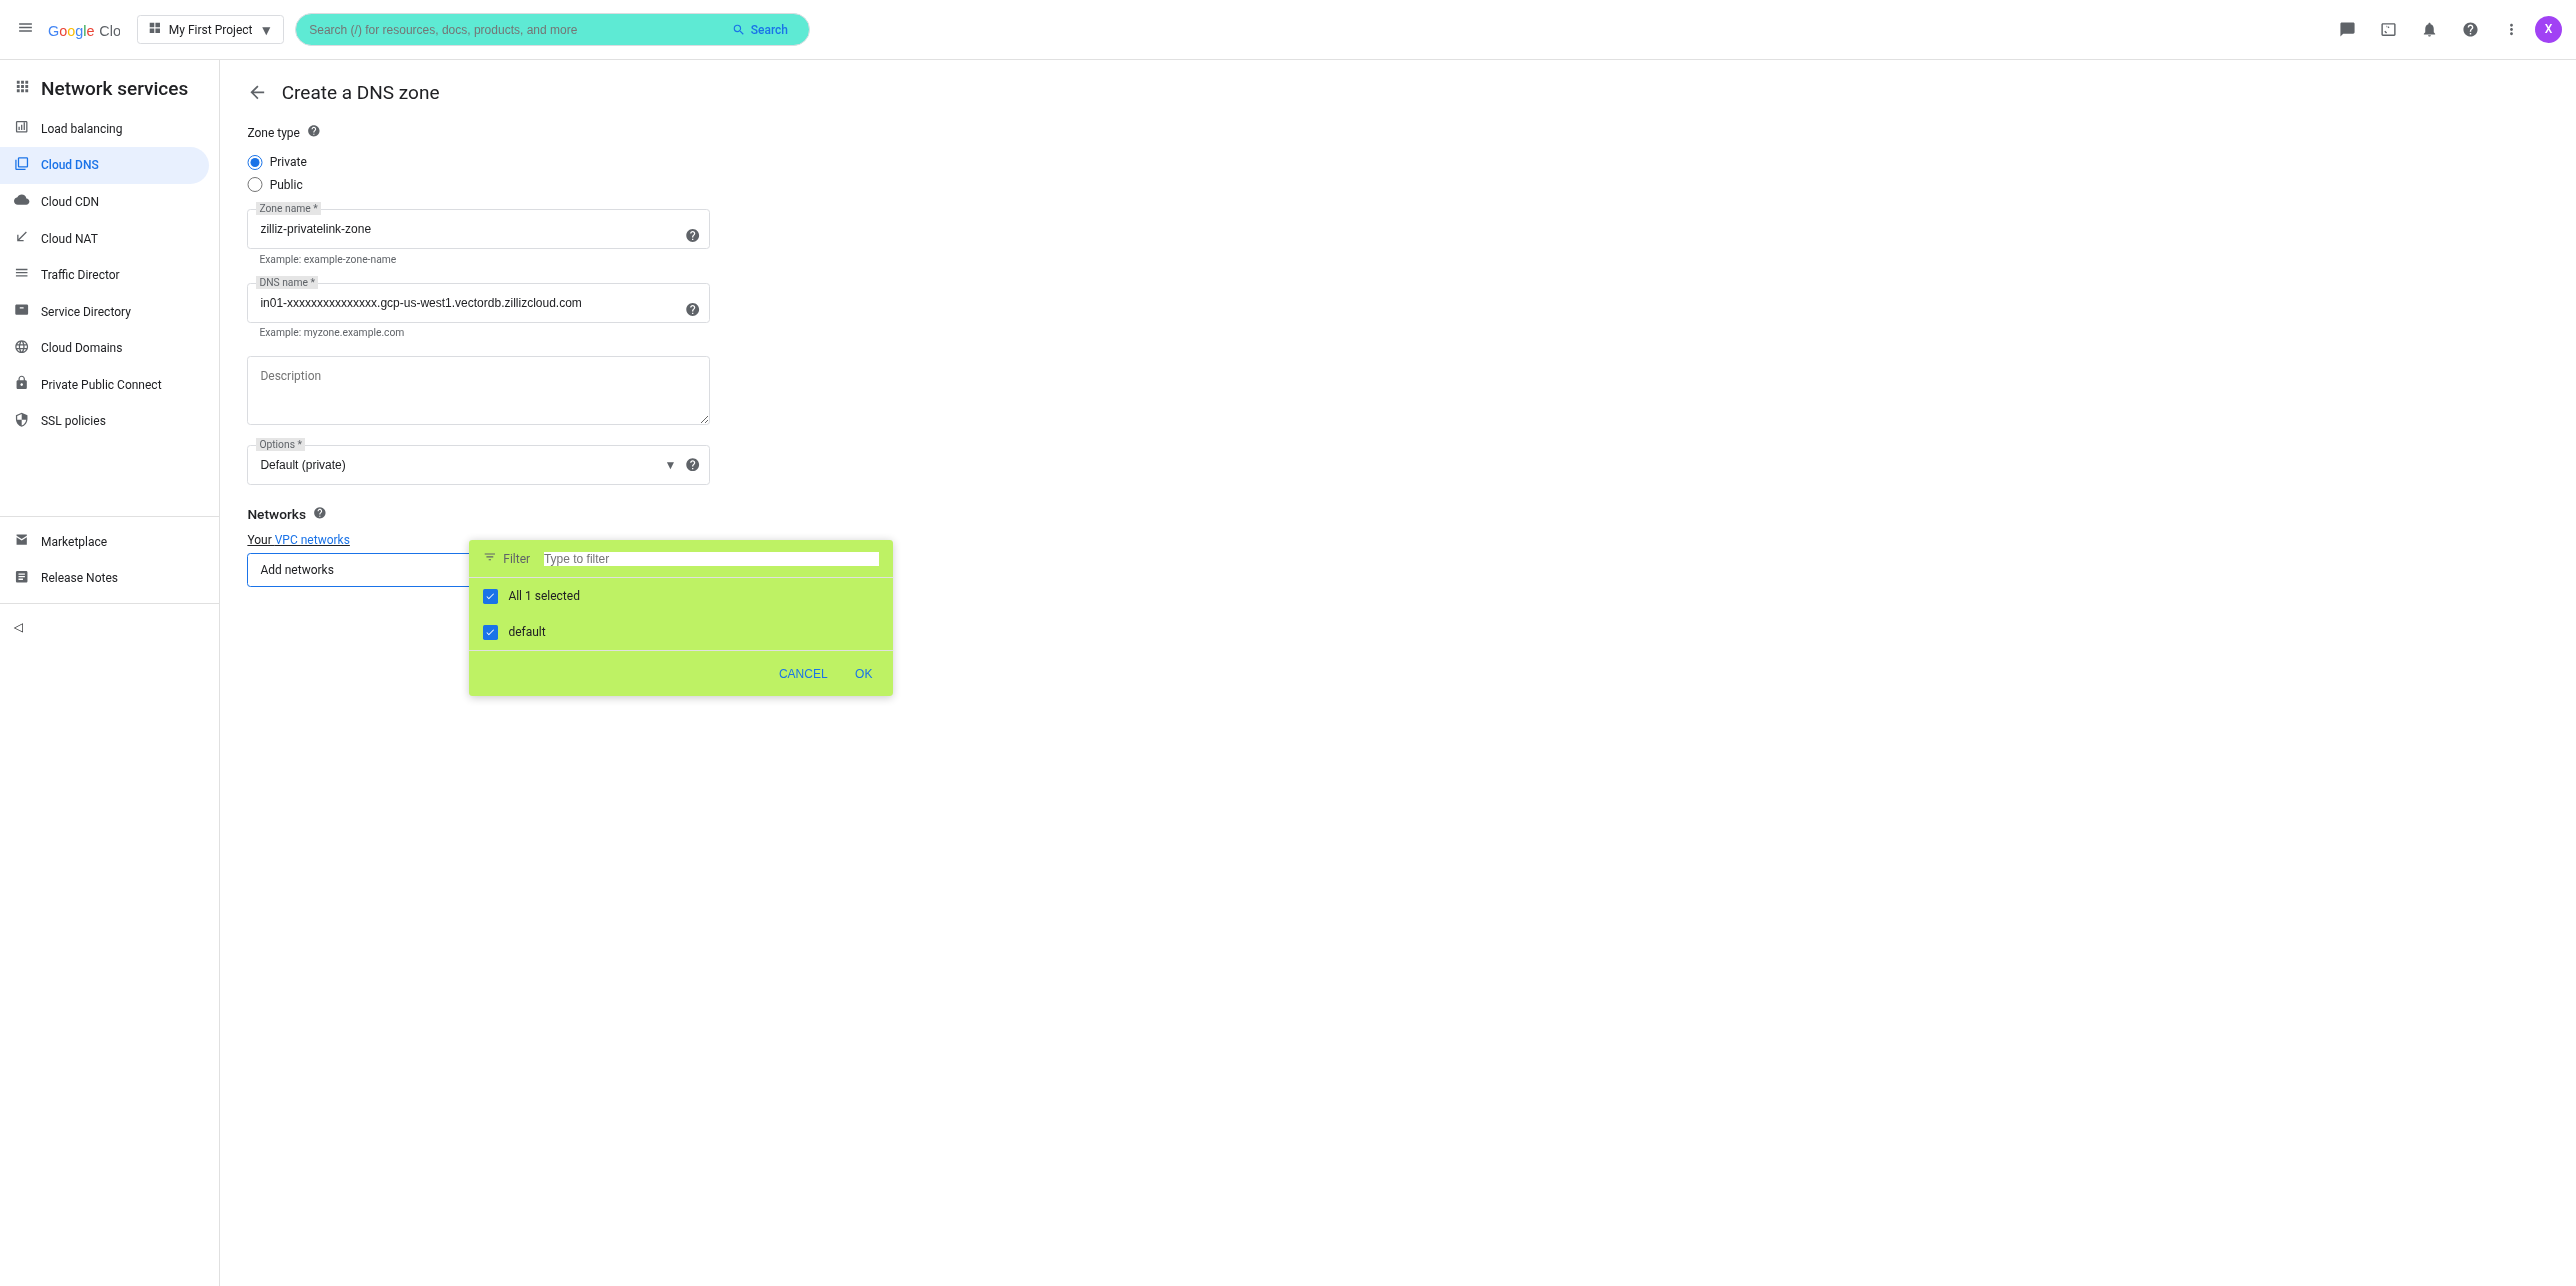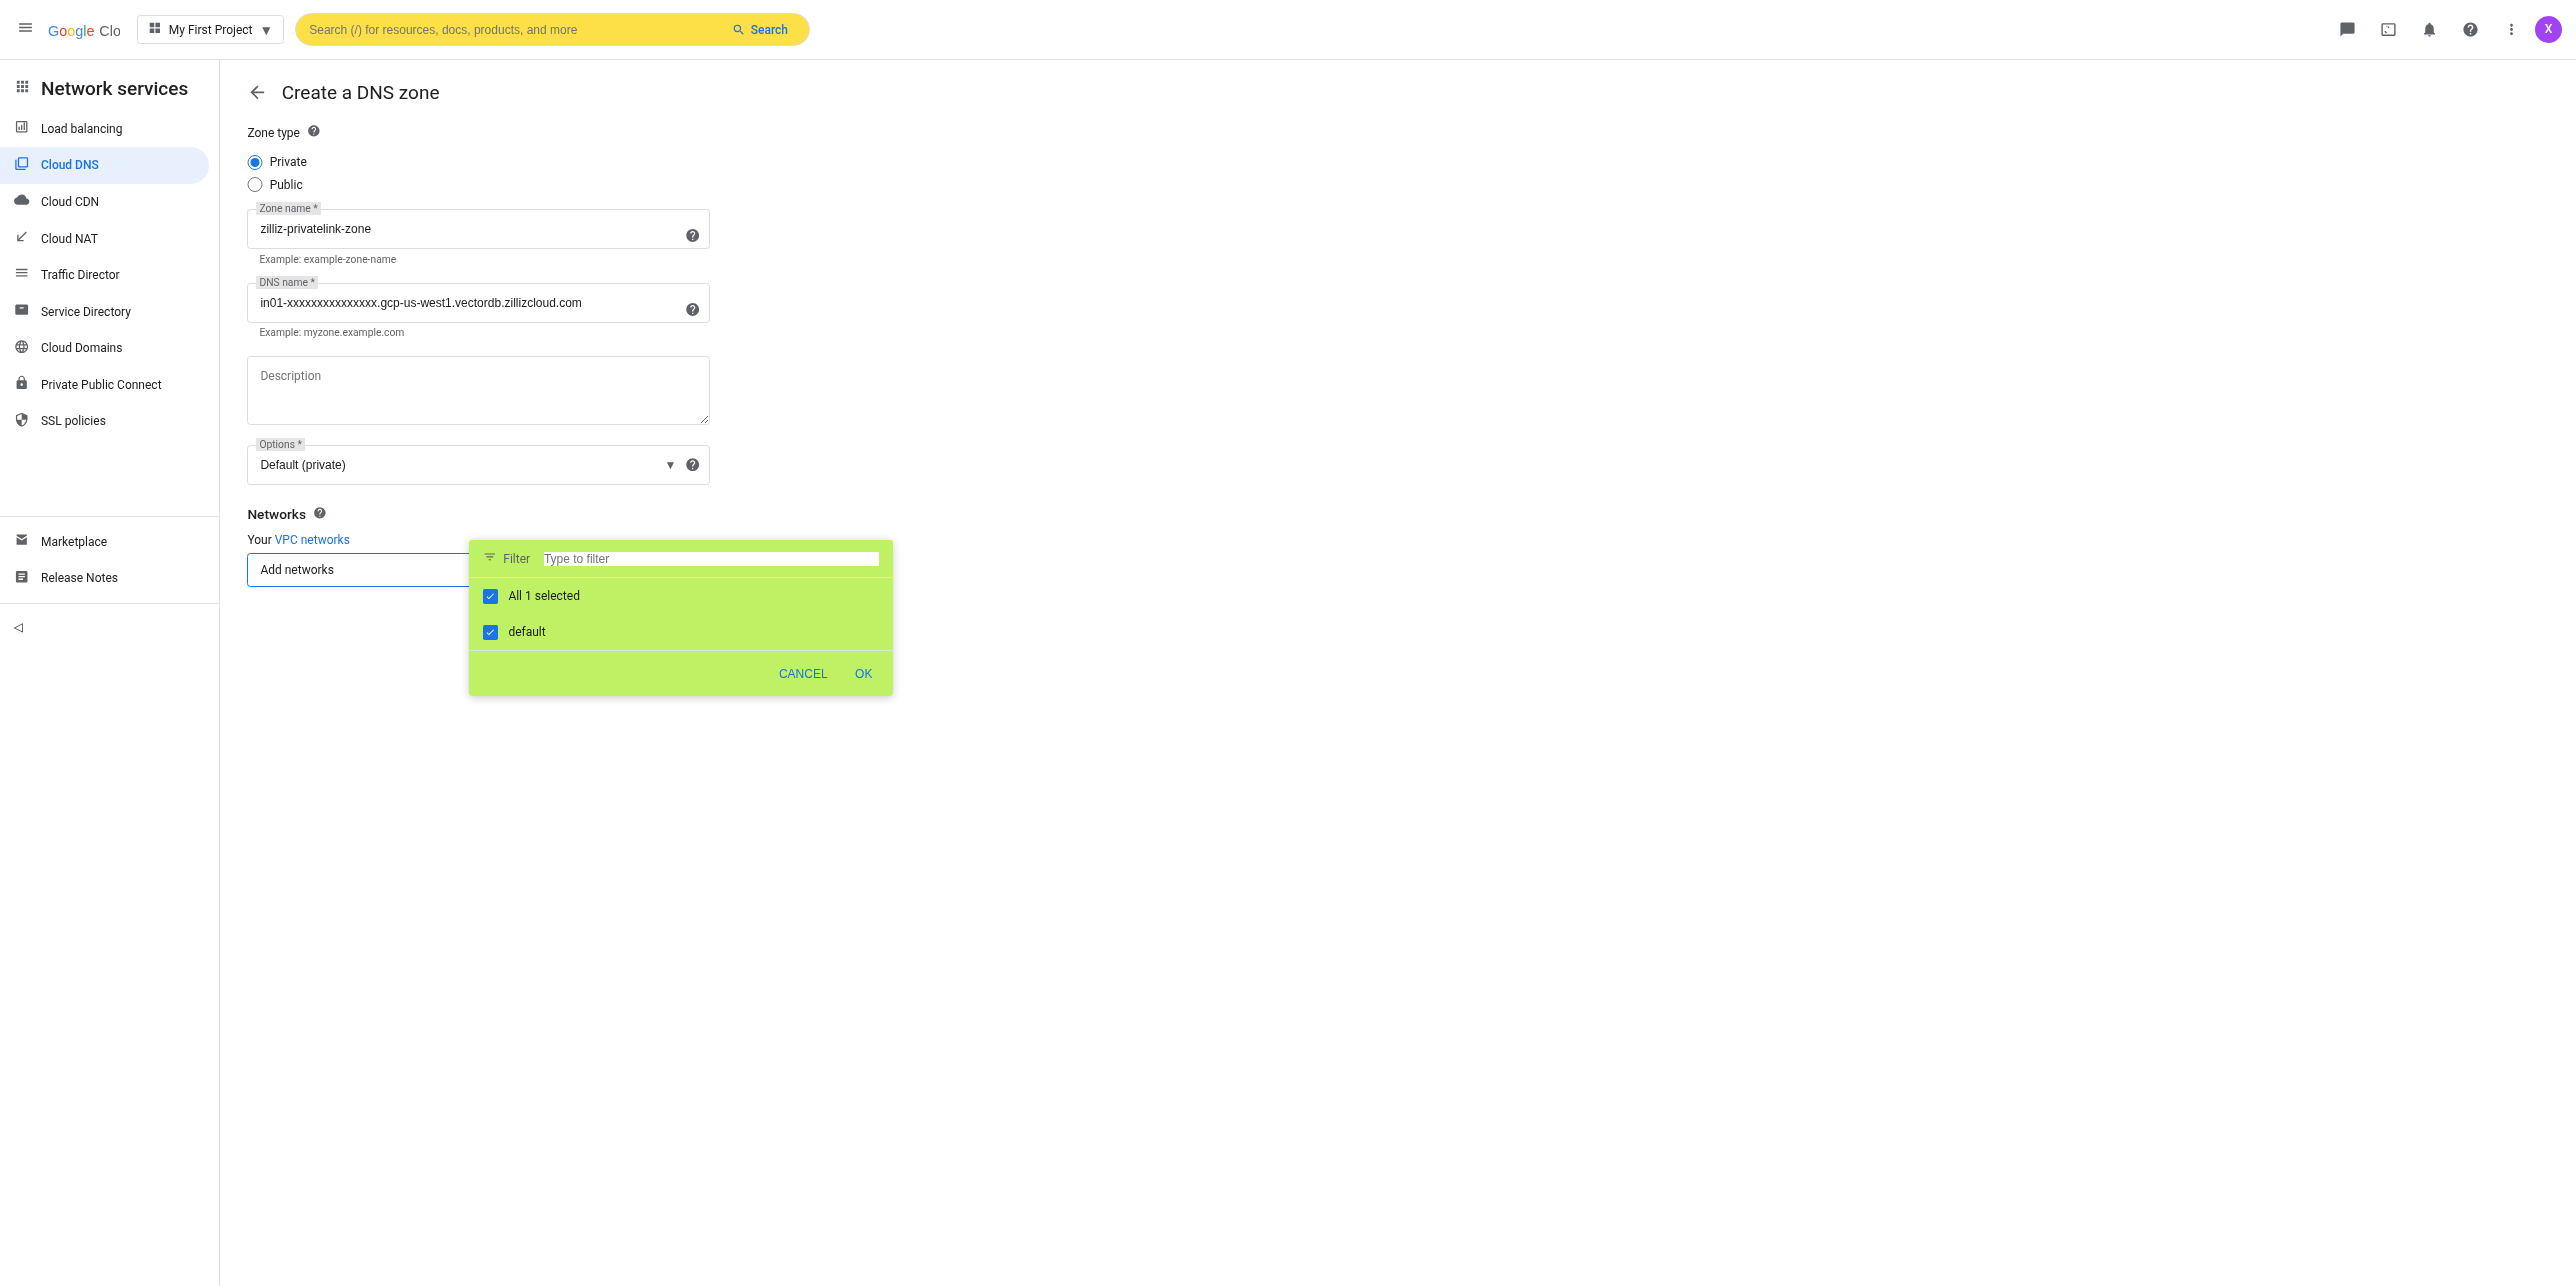--- a/index.html
+++ b/index.html
@@ -15,21 +15,21 @@
     .project-selector {
       display: flex; align-items: center; gap: 6.9px; padding: 5.1px 10.3px;
       border: 0.9px solid #dadce0; border-radius: 3.4px; cursor: pointer; background: #fff;
       white-space: nowrap;
     }
     .project-selector-icon { color: #5f6368; font-size: 13.7px; }
     .project-selector-label { font-size: 12px; color: #202124; }
     .project-selector-arrow { color: #5f6368; font-size: 13.7px; }
     .search-bar {
       flex: 1; display: flex; align-items: center;
-      border: 0.9px solid #dadce0; border-radius: 20.6px; padding: 5.1px 13.7px; background: #fde047;
+      border: 0.9px solid #dadce0; border-radius: 20.6px; padding: 5.1px 13.7px; background: #5eead4;
       max-width: 515px;
     }
     .search-bar input {
       border: none; background: transparent; outline: none; flex: 1; font-size: 12px; color: #202124;
     }
     .search-button {
       display: flex; align-items: center; gap: 5.1px; color: #1a73e8; font-weight: 500;
       cursor: pointer; font-size: 12px; padding: 3.4px 6.9px;
     }
     .nav-actions { display: flex; align-items: center; gap: 6.9px; margin-left: auto; }
@@ -393,21 +393,21 @@
 
       <div class="networks-section">
         <div class="networks-header">
           <span>Networks</span>
           <span class="help-icon">
             <svg width="13.7" height="13.7" viewBox="0 0 24 24" fill="#5f6368">
                 <path d="M12 2C6.48 2 2 6.48 2 12s4.48 10 10 10 10-4.48 10-10S17.52 2 12 2zm1 17h-2v-2h2v2zm2.07-7.75l-.9.92C13.45 12.9 13 13.5 13 15h-2v-.5c0-1.1.45-2.1 1.17-2.83l1.24-1.26c.37-.36.59-.86.59-1.41 0-1.1-.9-2-2-2s-2 .9-2 2H8c0-2.21 1.79-4 4-4s4 1.79 4 4c0 .88-.36 1.68-.93 2.25z"></path>
               </svg>
           </span>
         </div>
-        <div style="font-size:12px; color:#202124; margin-bottom:6.9px;">Your <a href="#" style="color:#1a73e8; text-decoration:none;">VPC networks</a></div>
+        <div style="font-size:12px; color:#202124; margin-bottom:6.9px;text-decoration:underline;">Your <a href="#" style="color:#1a73e8; text-decoration:none;">VPC networks</a></div>
         <div style="display:flex; align-items:center; gap:6.9px; margin-bottom:6.9px;">
           <div style="border:1.7px solid #1a73e8; border-radius:3.4px; padding:8.6px 12px; font-size:12px; color:#202124; flex:1; cursor:pointer;">
             Add networks
           </div>
         </div>
       </div>
 
     </div>
 
     <div class="dropdown-overlay">

